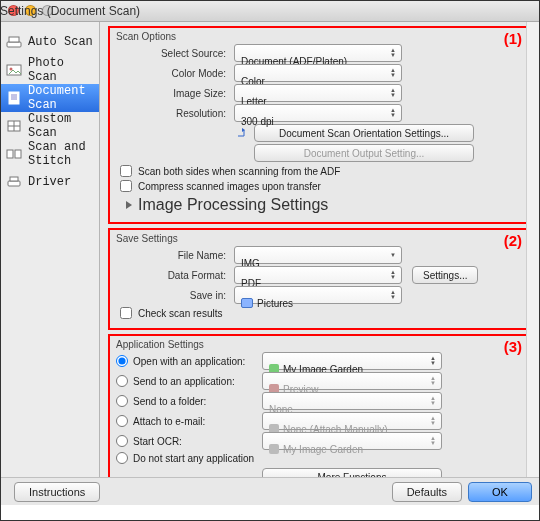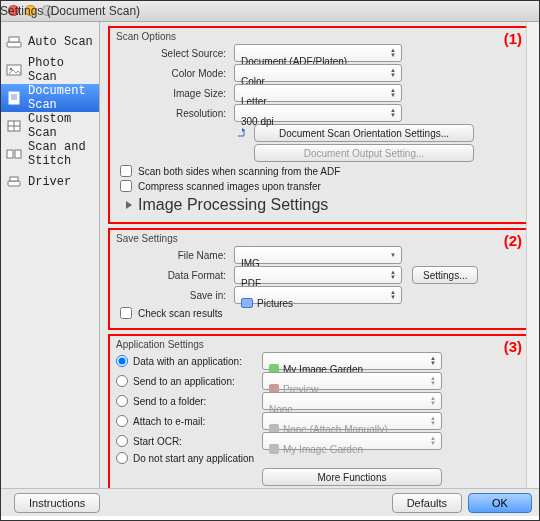--- a/index.html
+++ b/index.html
@@ -68,21 +68,21 @@
 
   .radio-row { display:flex; align-items:center; margin:2px 0;}
   .radio-row .rlabel { display:flex; align-items:center; gap:5px; width:146px; font-size:10px;}
   .radio-row input[type=radio]{ width:12px;height:12px; margin:0;}
   .sel.disabled, .sel.disabled .arrows{ color:#9a9a9a;}
   .sel .pic { width:12px;height:10px; background:#8bb4ff; border:1px solid #4676c9; border-radius:2px; margin-right:4px; display:inline-block;}
   .sel .app { width:10px;height:10px; border-radius:2px; background:#7c7; margin-right:4px; display:inline-block;}
   .sel .app.p { background:#c99;} .sel .app.g{background:#bbb;}
 
   
-  .footer { position:absolute; left:0; right:0; bottom:5px; height:28px; display:flex; align-items:center; padding:0 8px; background:#e8e8e8; border-top:1px solid #c0c0c0;}
+  .footer { position:absolute; left:0; right:0; bottom:16px; height:28px; display:flex; align-items:center; padding:0 8px; background:#e8e8e8; border-top:1px solid #c0c0c0;}
   .footer .spacer{flex:1;}
   .footer .btn{ height:20px; padding:0 14px; font-size:11px; margin-left:6px;}
   .footer .btn.primary{ background:linear-gradient(#a9d1ff,#5aa0ff); border-color:#3a78c8; color:#000; min-width:64px;}
   .footer .btn.instr{ min-width:80px;}
   .scroll-gutter{ position:absolute; top:22px; bottom:28px; right:0; width:14px; background:#f2f2f2; border-left:1px solid #cfcfcf;}
 </style>
 </head>
 <body>
 
 <div class="titlebar">
@@ -251,21 +251,21 @@
         </label>
     </div>
 
     <div class="group">
       <div class="group-title">Application Settings</div>
       <div class="marker">(3)</div>
 
       <div class="radio-row">
         <label class="rlabel">
             <input type="radio" name="app" checked="" style="">
-            <span>Data with an application:</span>
+            <span>Open with an application:</span>
           </label>
         <div class="sel" style="width:180px">
             <span class="app"></span>
             <span>My Image Garden</span>
             <span class="arrows">▲<br>▼</span>
           </div>
       </div>
       <div class="radio-row">
         <label class="rlabel">
             <input type="radio" name="app" style="">

